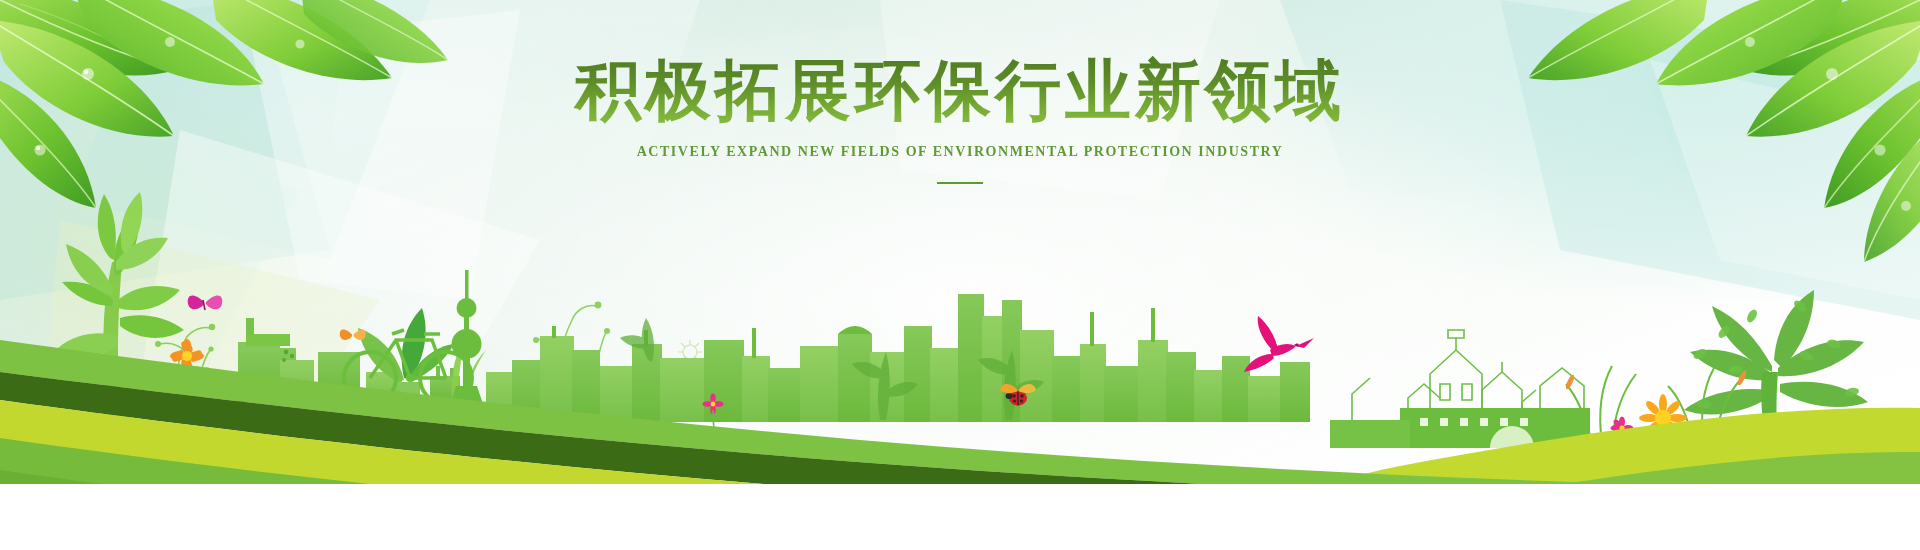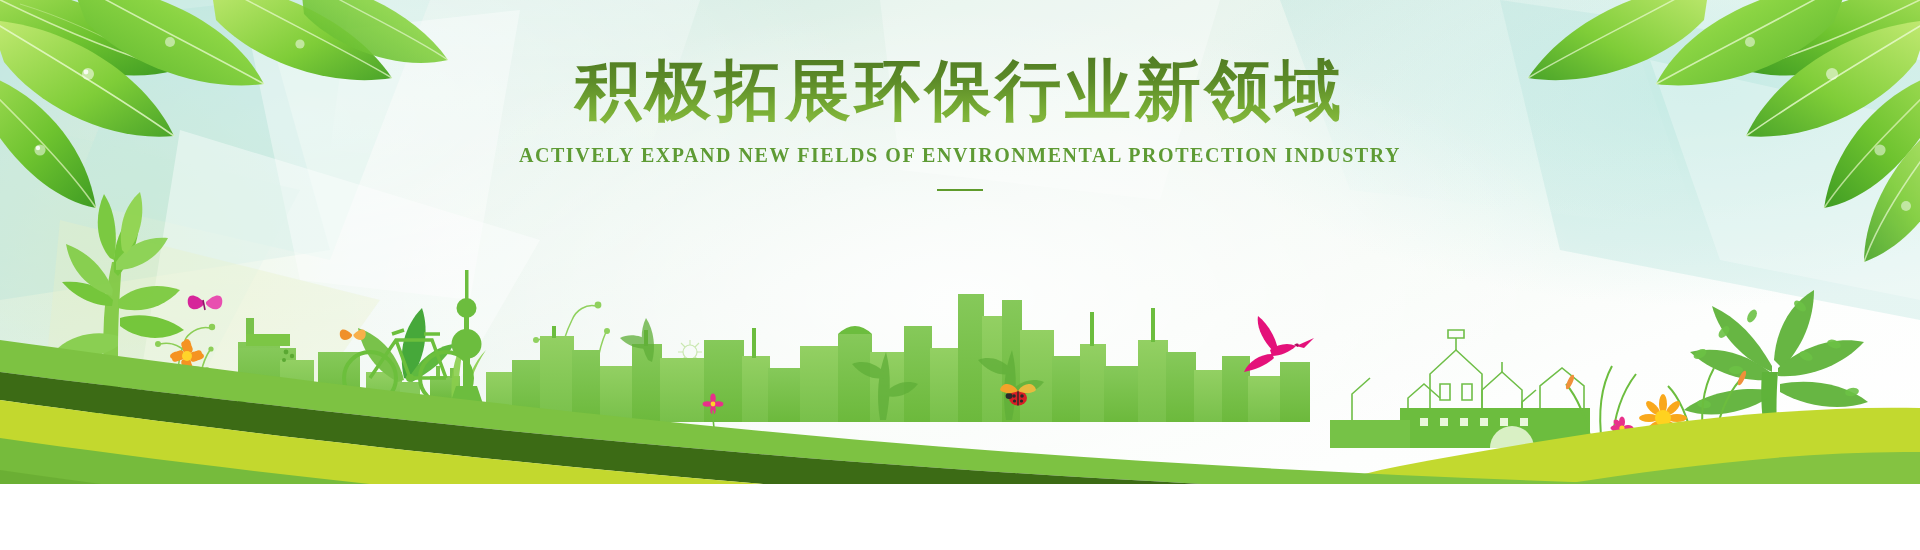--- a/index.html
+++ b/index.html
@@ -20,21 +20,21 @@
   #textblock{position:absolute;left:0;top:52px;width:1920px;text-align:center;z-index:40;}
   #title{
     font-size:66px;font-weight:bold;letter-spacing:4px;line-height:1.18;
     background:linear-gradient(180deg,#4f7a23 0%,#5d8c28 38%,#78ad35 74%,#8cbe43 100%);
     -webkit-background-clip:text;background-clip:text;color:transparent;
     -webkit-text-fill-color:transparent;
     font-family:"Liberation Serif",serif;
     text-shadow:none;
   }
   #subtitle{
-    margin-top:14px;font-size:20px;font-weight:bold;letter-spacing:1.55px;
+    margin-top:14px;font-size:14px;font-weight:bold;letter-spacing:1.55px;
     color:#5e9b34;font-family:"Liberation Serif",serif;
   }
   #divider{margin:22px auto 0;width:46px;height:2px;background:#5f9b2c;}
   #tagline{
     margin-top:26px;font-size:40px;font-weight:bold;letter-spacing:1px;
     font-family:"Liberation Serif",serif;
     background:linear-gradient(180deg,#4d7a22 0%,#5f8d29 45%,#79ae36 100%);
     -webkit-background-clip:text;background-clip:text;color:transparent;
     -webkit-text-fill-color:transparent;
   }

